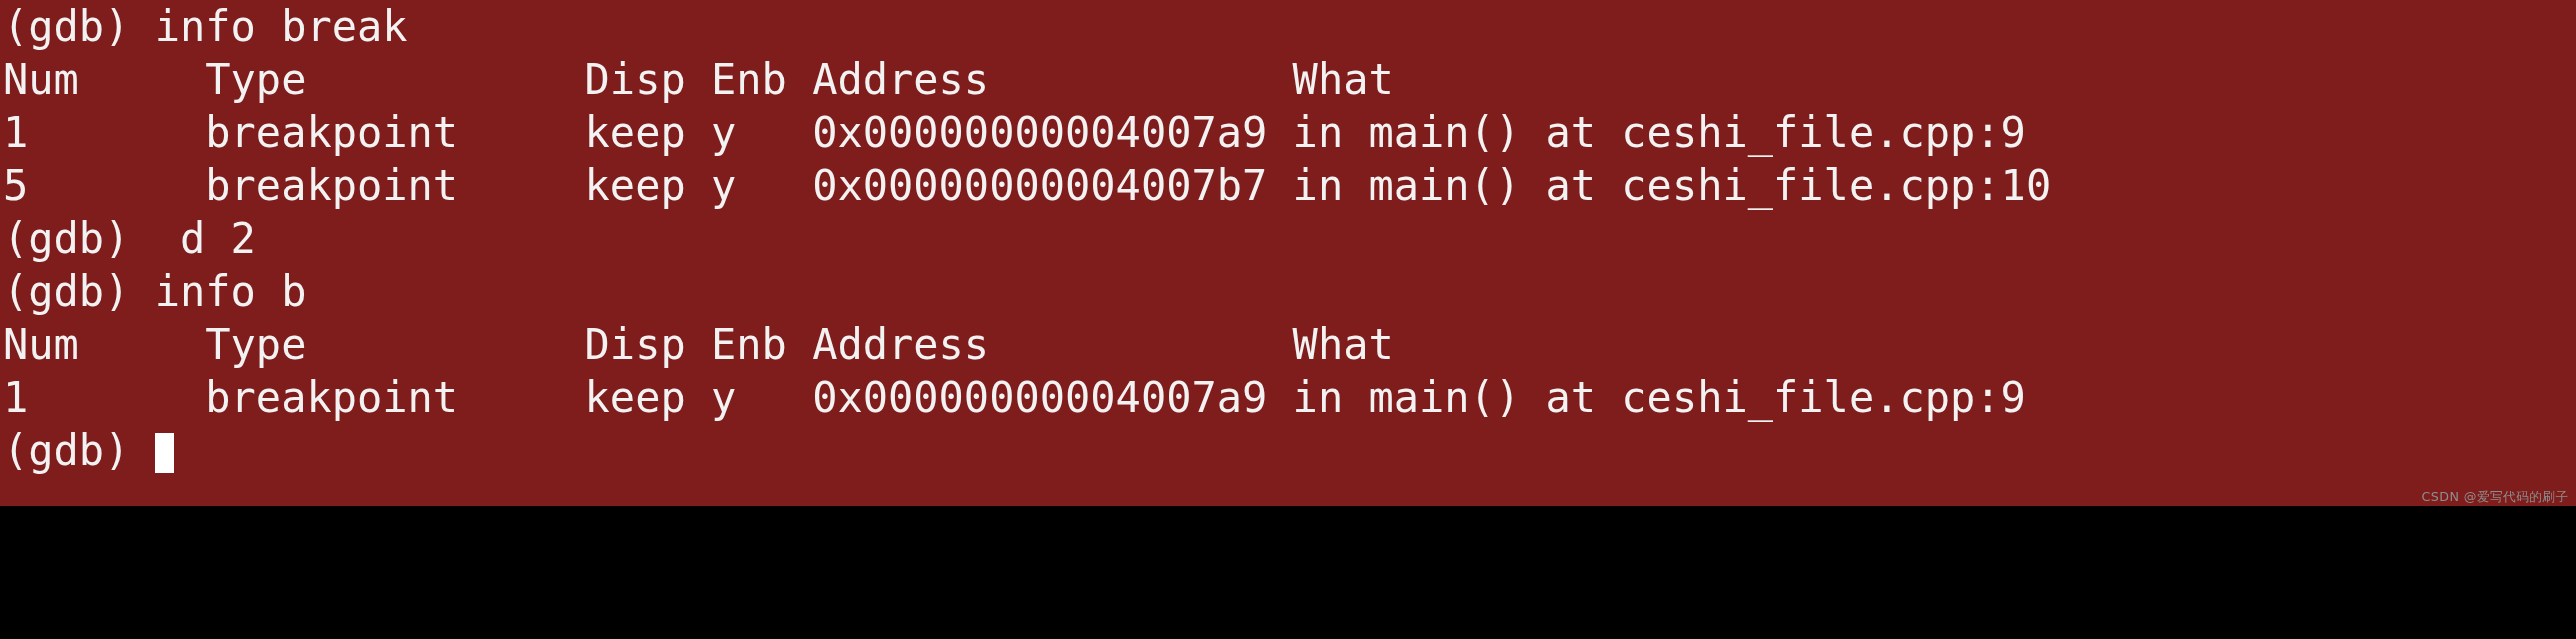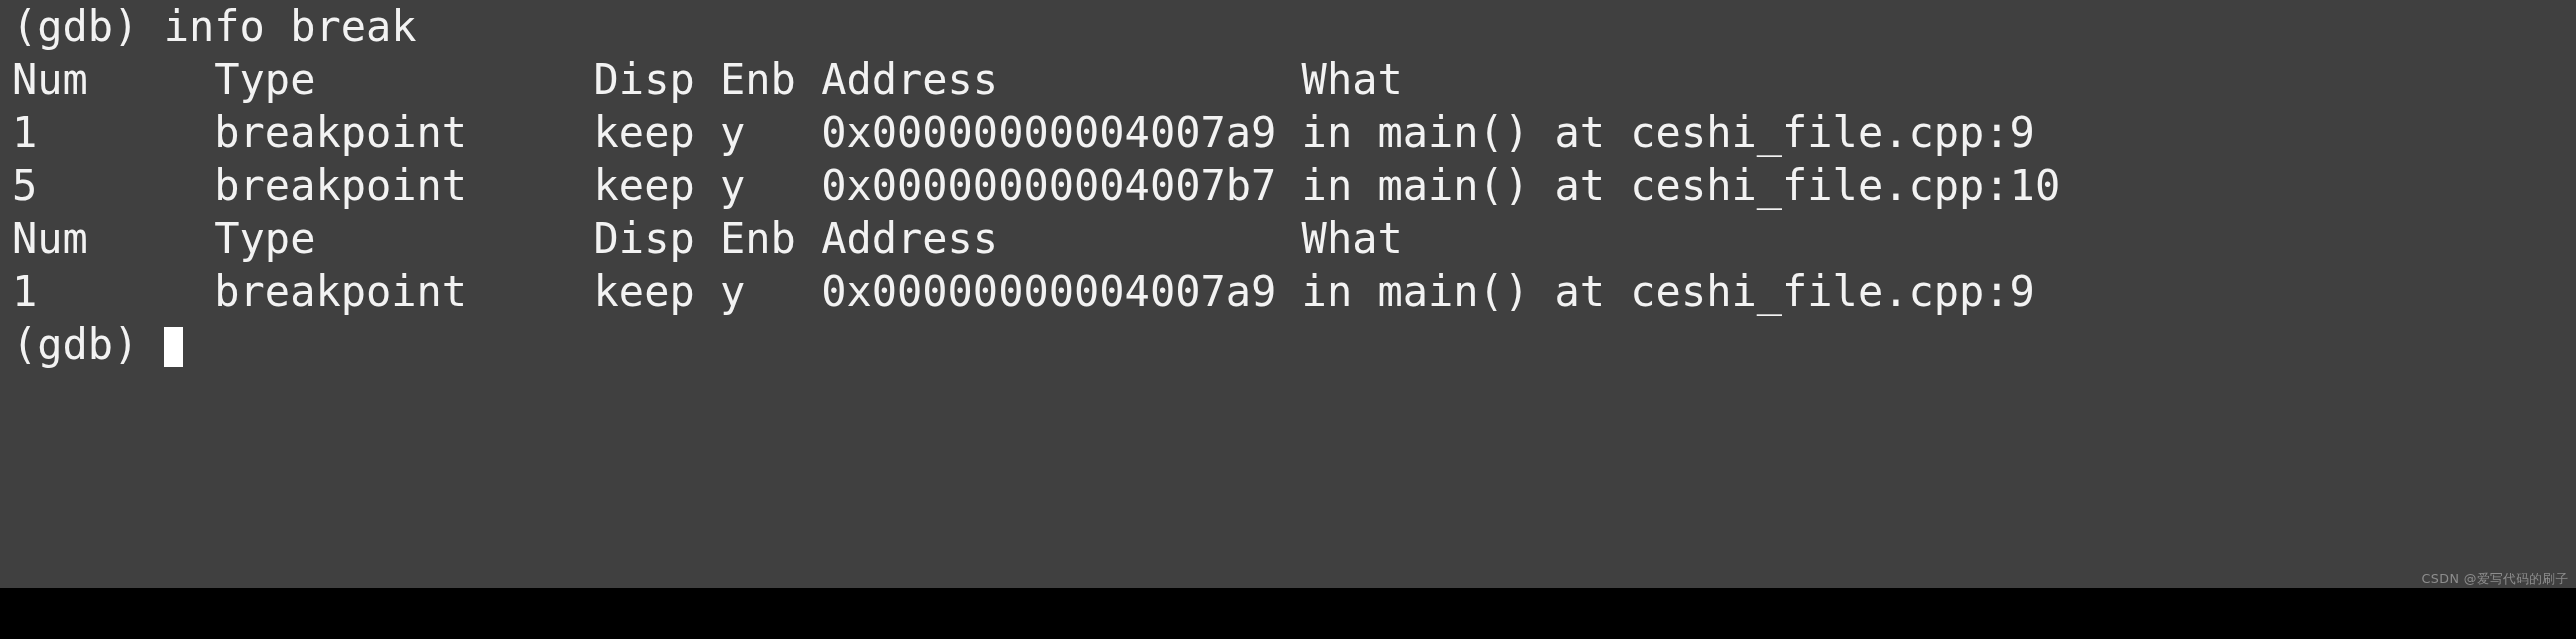--- a/index.html
+++ b/index.html
@@ -11,25 +11,25 @@
   body {
     width: 2576px;
     height: 640px;
     overflow: hidden;
     font-family: "DejaVu Sans Mono", "Liberation Mono", monospace;
   }
 
   #terminal {
     position: relative;
     width: 2576px;
-    height: 588px;
-    background: #404040;
+    height: 506px;
+    background: #7f1d1d;
     color: #ffffff;
     box-sizing: border-box;
-    padding: 0 0 0 12px;
+    padding: 0 0 0 3px;
   }
 
   .term-line {
     height: 53px;
     line-height: 53px;
     font-size: 42px;
     letter-spacing: 0px;
     white-space: pre;
     color: #f2f2f2;
     font-family: "DejaVu Sans Mono", "Liberation Mono", monospace;
@@ -64,21 +64,23 @@
 <div id="terminal">
 
   <div class="term-line"><span class="prompt">(gdb) </span><span class="cmd">info break</span></div>
 
   <div class="term-line"><span class="col">Num     Type           Disp Enb Address            What</span></div>
 
   <div class="term-line"><span class="col">1       breakpoint     keep y   0x00000000004007a9 in main() at ceshi_file.cpp:9</span></div>
 
   <div class="term-line"><span class="col">5       breakpoint     keep y   0x00000000004007b7 in main() at ceshi_file.cpp:10</span></div>
 
+  <div class="term-line"><span class="prompt">(gdb) </span><span class="cmd"> d 2</span></div>
 
+  <div class="term-line"><span class="prompt">(gdb) </span><span class="cmd">info b</span></div>
 
   <div class="term-line"><span class="col">Num     Type           Disp Enb Address            What</span></div>
 
   <div class="term-line"><span class="col">1       breakpoint     keep y   0x00000000004007a9 in main() at ceshi_file.cpp:9</span></div>
 
   <div class="term-line"><span class="prompt">(gdb) </span><span class="cursor-block"></span></div>
 
   <div class="watermark">CSDN @爱写代码的刷子</div>
 </div>
 

